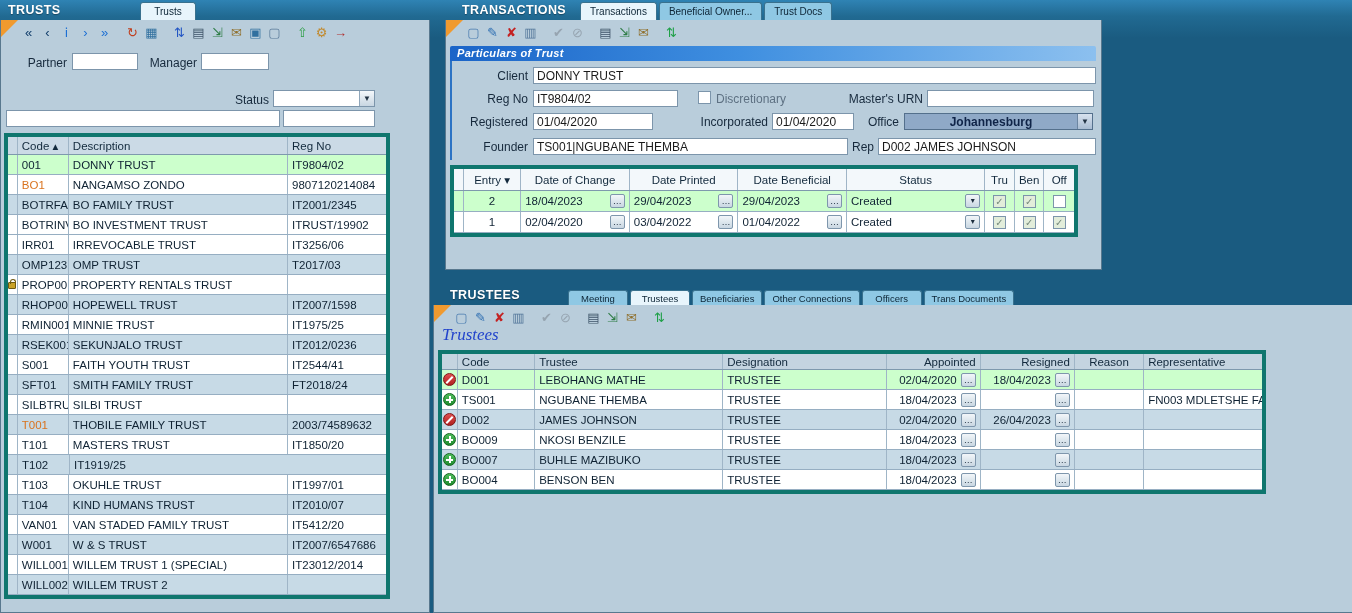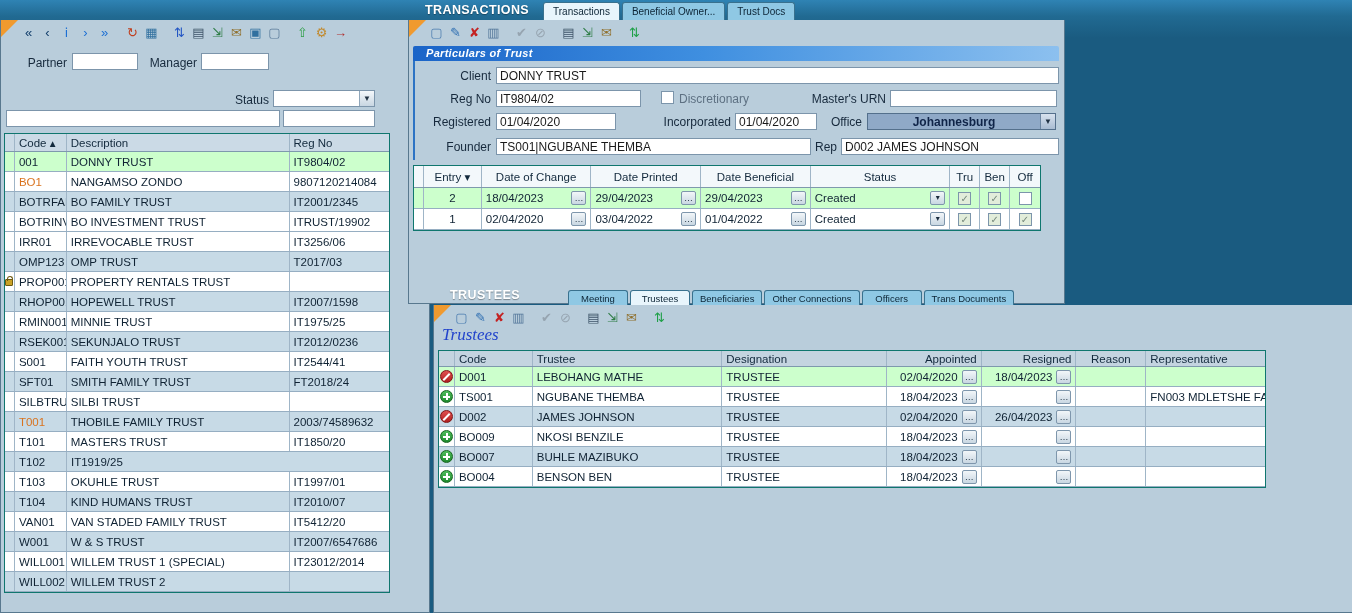--- a/index.html
+++ b/index.html
@@ -29,24 +29,24 @@
 .combo .cbtn{width:15px;display:flex;align-items:center;justify-content:center;font-size:8px;color:#223344;
  background:linear-gradient(#F4F8FB,#C8D6E2);border-left:1px solid #8FA6BA}
 .combo.office{background:#8FA9C7;border-color:#54708C}
 .combo.office .ctext{font-weight:bold;color:#0F2448;text-align:center}
 .combo.office .cbtn{background:linear-gradient(#D7E2EE,#A9BCD2);border-left-color:#6C86A2}
 .cb{width:13px;height:13px;border:1px solid #7C95AB;background:#FFF;display:inline-flex;align-items:center;justify-content:center;
  font-size:10px;line-height:11px;color:#75897B;flex:0 0 auto}
 .cb.checked{background:#E2EDDA}
 .abscb{position:absolute}
 .grpcap{position:absolute;height:15px;line-height:15px;background:linear-gradient(90deg,#1A64C8 0,#3F8FE0 45%,#8CC0EF 100%);
- border-radius:2px 2px 0 0;color:#FFF;font-size:11px;font-style:italic;font-weight:bold;padding-left:13px;letter-spacing:.3px}
+ border-radius:2px 2px 0 0;color:#FFF;font-size:11px;font-style:italic;font-weight:bold;padding-left:7px;letter-spacing:.3px}
 .grpline{position:absolute;width:2px;background:#2C73C4}
 .sechead{position:absolute;font-family:"Liberation Serif",serif;font-style:italic;font-size:17px;color:#2244CC}
-.grid{position:absolute;border:1px solid #0f766e;background:#AEC4D3}
+.grid{position:absolute;border:4px solid #0f766e;background:#AEC4D3}
 .ghead{display:flex;background:#CBDAE6;border-bottom:1px solid #7E99AD;height:18px}
 .hcell{display:flex;align-items:center;padding:0 4px;font-size:11.5px;color:#12293C;border-right:1px solid #9FB5C7;
  overflow:hidden;white-space:nowrap}
 .grow{display:flex;background:#C7DAE6;border-bottom:1px solid #96AEC2;height:20px}
 .grow.alt{background:#ffffff}
 .grow.sel{background:#CCFFCC}
 .gcell{display:flex;align-items:center;padding:0 4px;font-size:11.5px;color:#0F2233;border-right:1px solid #9FB5C7;
  overflow:hidden;white-space:nowrap}
 .dtext{flex:1;overflow:hidden;white-space:nowrap}
 .dots,.carrow{width:15px;height:14px;border:1px solid #7E96AC;background:linear-gradient(#F2F6F9,#C9D7E2);border-radius:2px;
@@ -86,20 +86,26 @@
 .cicon.active{background:linear-gradient(#4FBE5C,#1F8A2E);border:1px solid #15651F}
 .cicon.active:before{content:"";position:absolute;left:5px;top:2px;width:2px;height:7px;background:#FFF}
 .cicon.active:after{content:"";position:absolute;left:2px;top:5px;width:7px;height:2px;background:#FFF}
 .cicon.removed{background:linear-gradient(#E05050,#B02020);border:1px solid #7E1515}
 .cicon.removed:after{content:"";position:absolute;left:1px;top:5px;width:9px;height:2px;background:#FFF;transform:rotate(-45deg)}
 </style>
 </head>
 <body>
 
 <div class="panel" id="trusts-panel" style="left:0;top:0;width:430px;height:613px">
+  <div class="titlebar">
+    <span class="wtitle" style="left:8px">TRUSTS</span>
+    <div class="tabstrip" style="left:140px" id="trusts-tabs">
+        <div class="tab active">Trusts</div>
+      </div>
+  </div>
   <div class="pbody">
     <div class="fold"></div>
     <div class="toolbar" id="trusts-toolbar">
         <span class="tbtn" style="color: rgb(18, 62, 107);">«</span>
         <span class="tbtn" style="color: rgb(18, 62, 107);">‹</span>
         <span class="tbtn" style="color: rgb(28, 111, 212);">ℹ</span>
         <span class="tbtn" style="color: rgb(28, 111, 212);">›</span>
         <span class="tbtn" style="color: rgb(28, 111, 212);">»</span>
         <span class="tsep"></span>
         <span class="tbtn" style="color: rgb(192, 64, 32);">↻</span>
@@ -266,21 +272,21 @@
             <div class="gcell c-ind"></div>
             <div class="gcell c-code">WILL002</div>
             <div class="gcell c-desc">WILLEM TRUST 2</div>
             <div class="gcell c-reg"></div>
           </div>
         </div>
     </div>
   </div>
 </div>
 
-<div class="panel" id="trans-panel" style="left:408px;top:0;width:657px;height:304px">
+<div class="panel" id="trans-panel" style="left:445px;top:0;width:657px;height:270px">
   <div class="titlebar">
     <span class="wtitle" style="left:17px">TRANSACTIONS</span>
     <div class="tabstrip" style="left:135px" id="trans-tabs">
         <div class="tab active">Transactions</div>
         <div class="tab">Beneficial Owner...</div>
         <div class="tab">Trust Docs</div>
       </div>
   </div>
   <div class="pbody">
     <div class="fold"></div>

